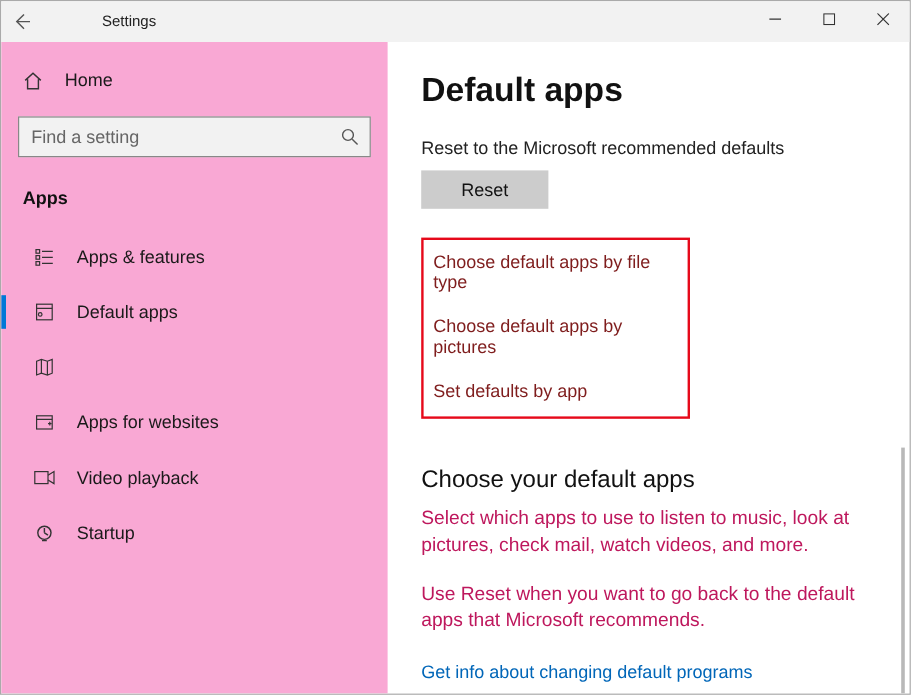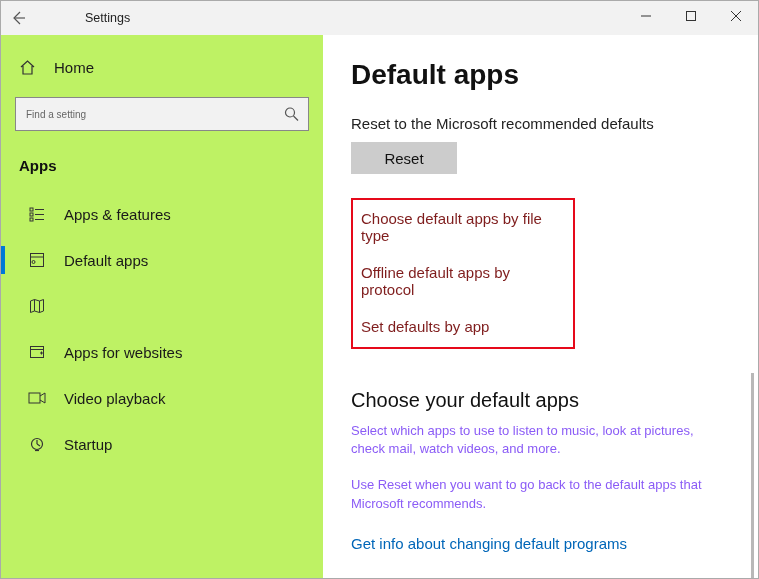--- a/index.html
+++ b/index.html
@@ -3,45 +3,45 @@
 <meta charset="utf-8">
 <style>
   * { box-sizing: border-box; margin: 0; padding: 0; font-family: "Segoe UI", Arial, sans-serif; }
   body { width: 759px; height: 579px; background: #fff; overflow: hidden; border: 1px solid #aaa; position: relative; }
   .titlebar { height: 34px; display: flex; align-items: center; position: relative; background: #f2f2f2; gap: 30px; }
   .titlebar .back { width: 34px; height: 34px; display: flex; align-items: center; justify-content: center; color: #555; }
   .titlebar .title { font-size: 12.5px; color: #222; margin-left: 20px; }
   .wincontrols { position: absolute; right: 0; top: 0; display: flex; }
   .wincontrols div { width: 45px; height: 30px; display: flex; align-items: center; justify-content: center; color: #555; }
   .layout { display: flex; height: calc(100% - 34px); }
-  .sidebar { width: 322px; background: #bef264; padding-top: 6px; position: relative; }
+  .sidebar { width: 322px; background: #f9a8d4; padding-top: 6px; position: relative; }
   .home-row, .nav-item { display: flex; align-items: center; height: 40px; padding-left: 18px; gap: 18px; font-size: 15px; color: #1a1a1a; }
   .home-row { margin-bottom: 10px; margin-top: 6px;}
   .search-wrap { margin: 4px 14px 12px 14px; }
-  .search { width: 100%; height: 34px; border: 1px solid #888; background: #f2f2f2; padding: 0 36px 0 10px; font-size: 10px; font-style: normal; color: #555; outline: none; }
+  .search { width: 100%; height: 34px; border: 1px solid #888; background: #f2f2f2; padding: 0 36px 0 10px; font-size: 15px; font-style: normal; color: #555; outline: none; }
   .search::placeholder { color: #666; font-style: normal; }
   .search-wrap { position: relative; }
   .search-icon { position: absolute; right: 10px; top: 50%; transform: translateY(-50%); color: #555; font-size: 16px; }
   .category-header { font-size: 15px; font-weight: 600; padding: 14px 18px 8px 18px; color: #111; }
   .nav-list { margin-top: 12px; }
   .nav-item { cursor: default; position: relative; padding-left: 27px; }
   .nav-item.active::before { content: ""; position: absolute; left: 0; top: 6px; bottom: 6px; width: 4px; background: #0078d7; }
   .nav-item .icon { width: 18px; display: flex; justify-content: center; color: #333; }
   .nav-item span.label { flex: 1; }
   .nav-list .nav-item { margin-bottom: 6px; }
   .content { flex: 1; padding: 12px 18px 0 28px; overflow: hidden; position: relative; }
   .scroll-indicator { position: absolute; right: 4px; top: 338px; width: 3px; height: 220px; background: #b8b8b8; }
   h1.page-title { font-size: 28px; font-weight: 600; color: #111; margin-top: 12px; margin-bottom: 24px; }
   .reset-label { font-size: 15px; color: #222; margin-bottom: 10px; }
   .reset-btn { width: 106px; height: 32px; background: #ccc; color: #111; font-size: 15px; border: none; text-align: center; }
   .links-box { margin-top: 24px; border: 2px solid #e6091a; padding: 10px 12px 8px 8px; width: 224px; }
   .links-box .link { color: #7f1d1d; font-size: 15px; margin-bottom: 20px; cursor: default; }
   .links-box .link:last-child { margin-bottom: 4px; }
   h2.section-title { font-size: 20px; font-weight: 400; margin-top: 40px; color: #111; }
-  .paragraph { font-size: 13px; color: #8b5cf6; margin-top: 10px; line-height: 1.4; max-width: 380px; }
+  .paragraph { font-size: 16px; color: #be185d; margin-top: 10px; line-height: 1.4; max-width: 380px; }
   .paragraph + .paragraph { margin-top: 18px; }
   .link-inline { color: #0066b8; font-size: 15px; margin-top: 22px; display: inline-block; }
   svg { display: block; }
 </style>
 </head>
 <body>
 
 <div class="titlebar">
   <div class="back">
     <svg width="16" height="16" viewBox="0 0 16 16">
@@ -156,21 +156,21 @@
     </div>
   </div>
 
   <div class="content">
     <h1 class="page-title">Default apps</h1>
     <div class="reset-label">Reset to the Microsoft recommended defaults</div>
     <button class="reset-btn">Reset</button>
 
     <div class="links-box">
       <div class="link">Choose default apps by file type</div>
-      <div class="link">Offline default apps by protocol</div>
+      <div class="link">Choose default apps by pictures</div>
       <div class="link">Set defaults by app</div>
     </div>
 
     <h2 class="section-title">Choose your default apps</h2>
     <div class="paragraph">Select which apps to use to listen to music, look at pictures, check mail, watch videos, and more.</div>
     <div class="paragraph">Use Reset when you want to go back to the default apps that Microsoft recommends.</div>
     <div class="link-inline">Get info about changing default programs</div>
 
     
 

